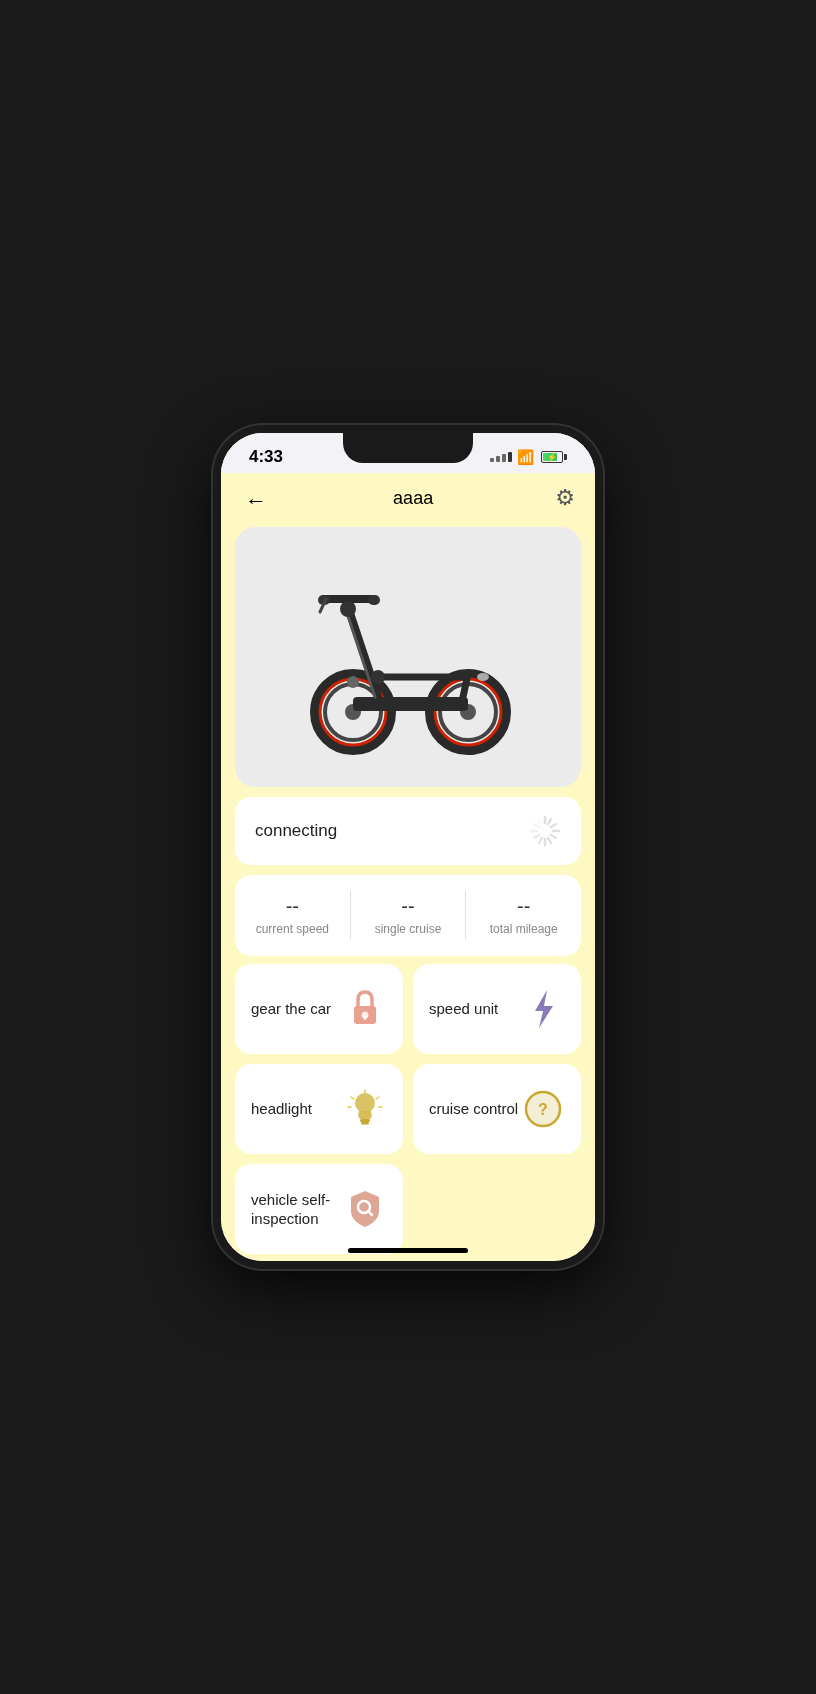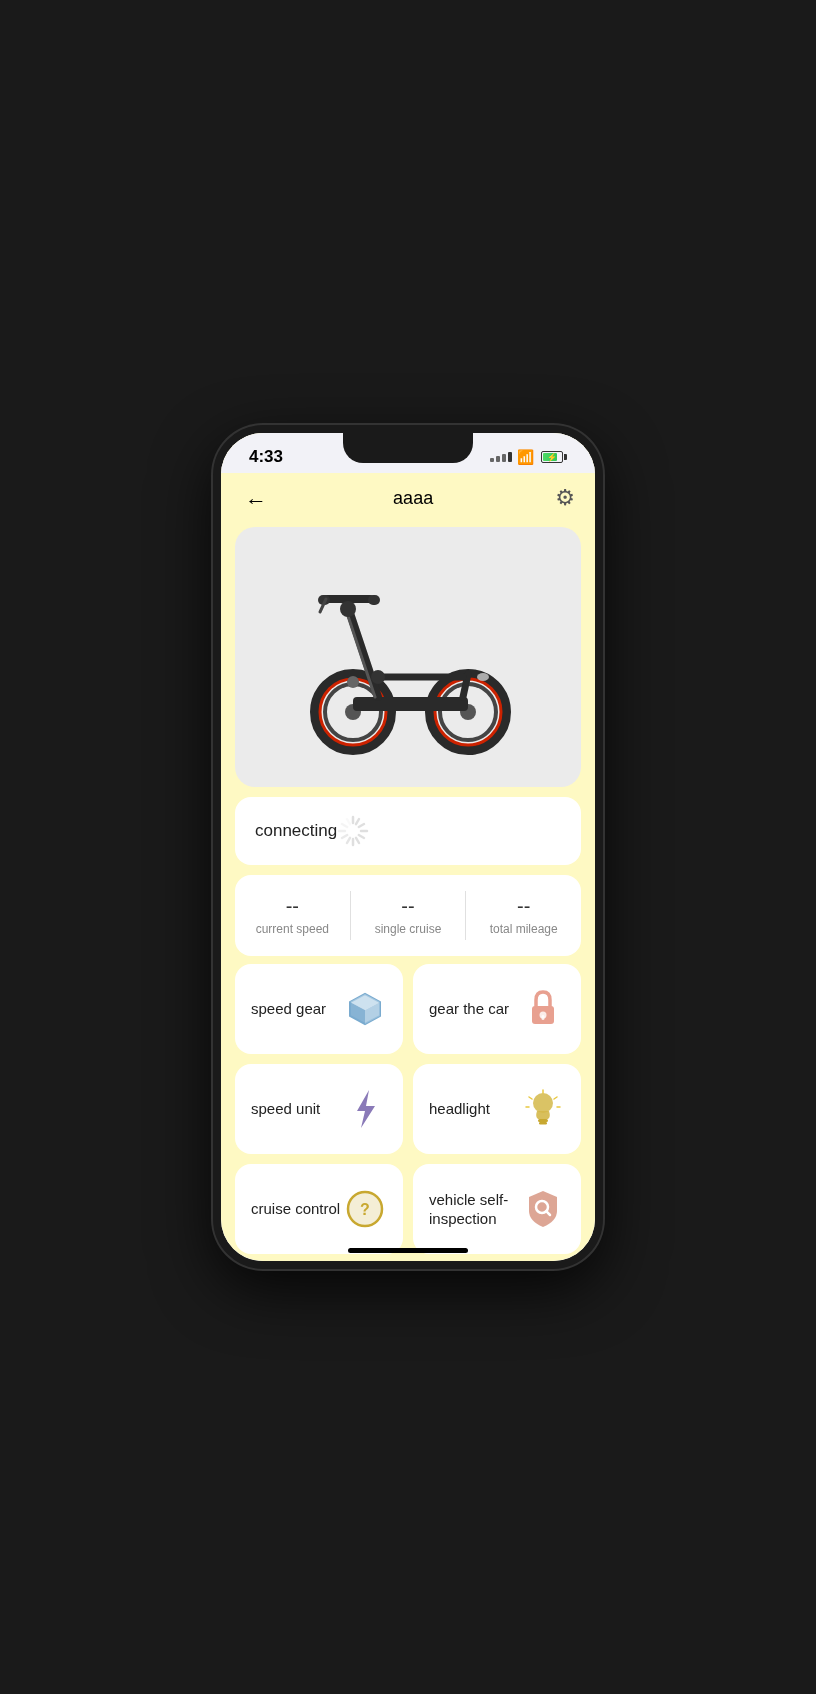--- a/index.html
+++ b/index.html
@@ -116,20 +116,21 @@
     }
 
     
     .connecting-card {
       background: #fff;
       margin: 10px 14px;
       border-radius: 16px;
       padding: 18px 20px;
       display: flex;
       align-items: center;
+      justify-content: space-between;
     }
 
     .connecting-text {
       font-size: 17px;
       color: #222;
     }
 
     .spinner {
       width: 32px;
       height: 32px;
@@ -401,31 +402,20 @@
         <div class="stat-label">single cruise</div>
       </div>
       <div class="stat-item">
         <div class="stat-value">--</div>
         <div class="stat-label">total mileage</div>
       </div>
     </div>
 
     <div class="feature-grid">
 
-      <div class="feature-tile">
-        <span class="feature-tile-label">speed gear</span>
-        <div class="feature-icon icon-box">
-          <svg width="38" height="38" viewBox="0 0 38 38">
-            <polygon points="19,4 34,12 34,26 19,34 4,26 4,12" fill="none" stroke="#7aabcf" stroke-width="2"></polygon>
-            <polygon points="19,4 34,12 19,20 4,12" fill="#b8d4e8" opacity="0.7"></polygon>
-            <polygon points="4,12 19,20 19,34 4,26" fill="#7aabcf" opacity="0.9"></polygon>
-            <polygon points="34,12 34,26 19,34 19,20" fill="#a0c4de" opacity="0.8"></polygon>
-          </svg>
-        </div>
-      </div>
 
       <div class="feature-tile">
         <span class="feature-tile-label">gear the car</span>
         <div class="feature-icon icon-lock">
           <svg width="34" height="38" viewBox="0 0 34 38">
             <rect x="6" y="16" width="22" height="18" rx="3" fill="#e8a090"></rect>
             <path d="M10,16 L10,10 Q10,2 17,2 Q24,2 24,10 L24,16" fill="none" stroke="#e8a090" stroke-width="3.5" stroke-linecap="round"></path>
             <circle cx="17" cy="25" r="3.5" fill="#fff" opacity="0.8"></circle>
             <rect x="15.5" y="25" width="3" height="5" rx="1.5" fill="#fff" opacity="0.8"></rect>
           </svg>

